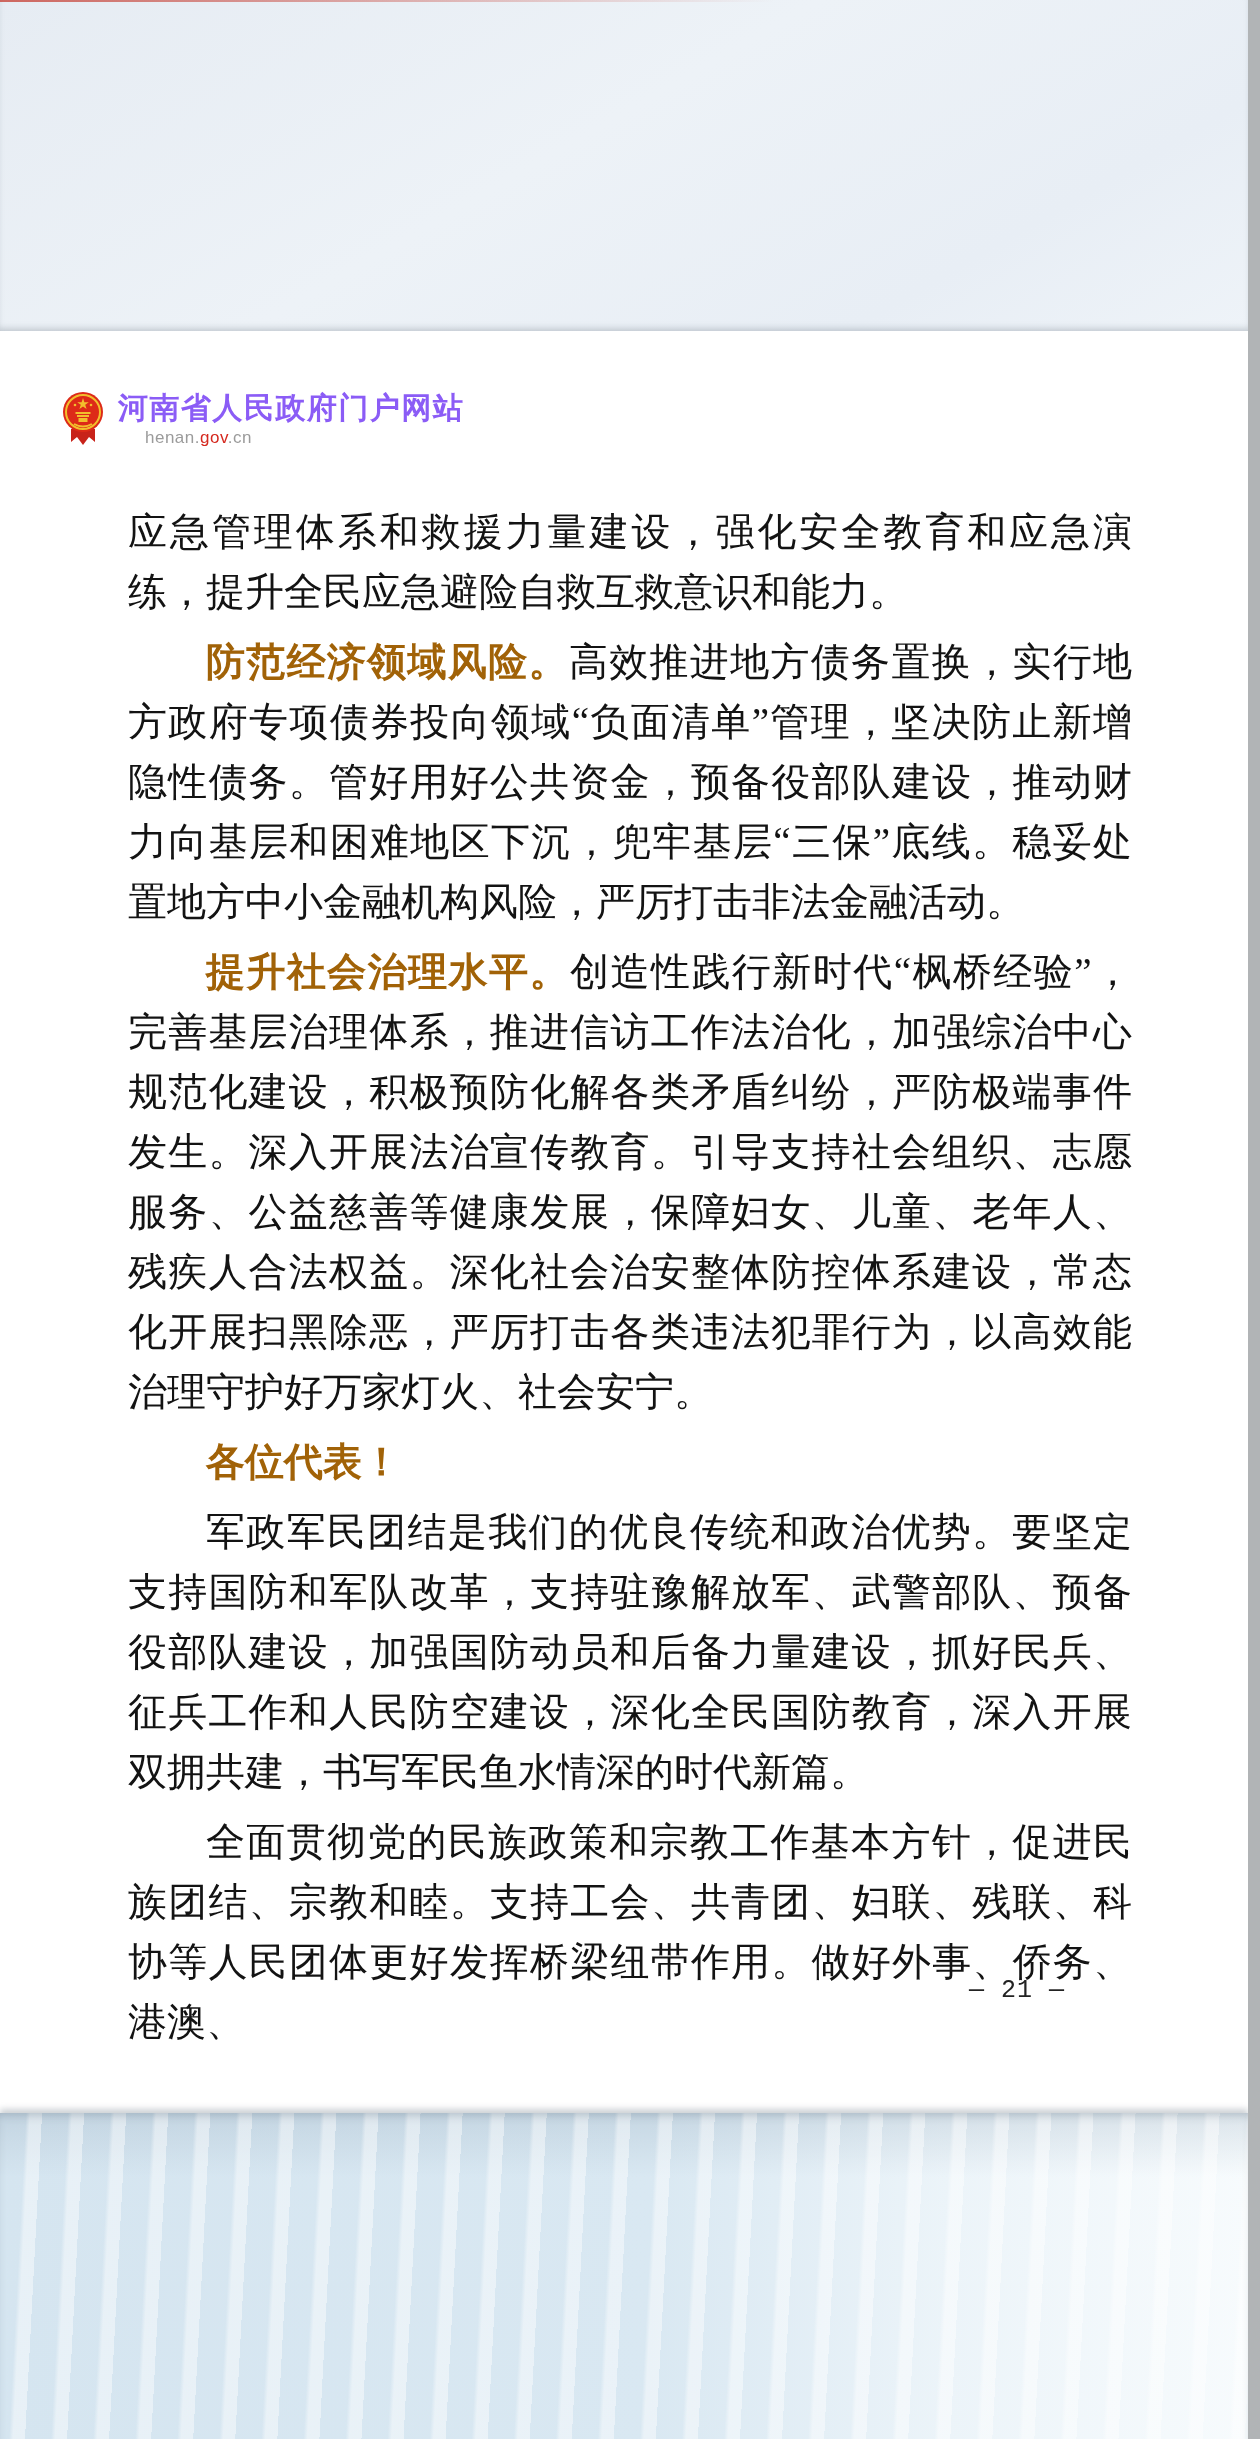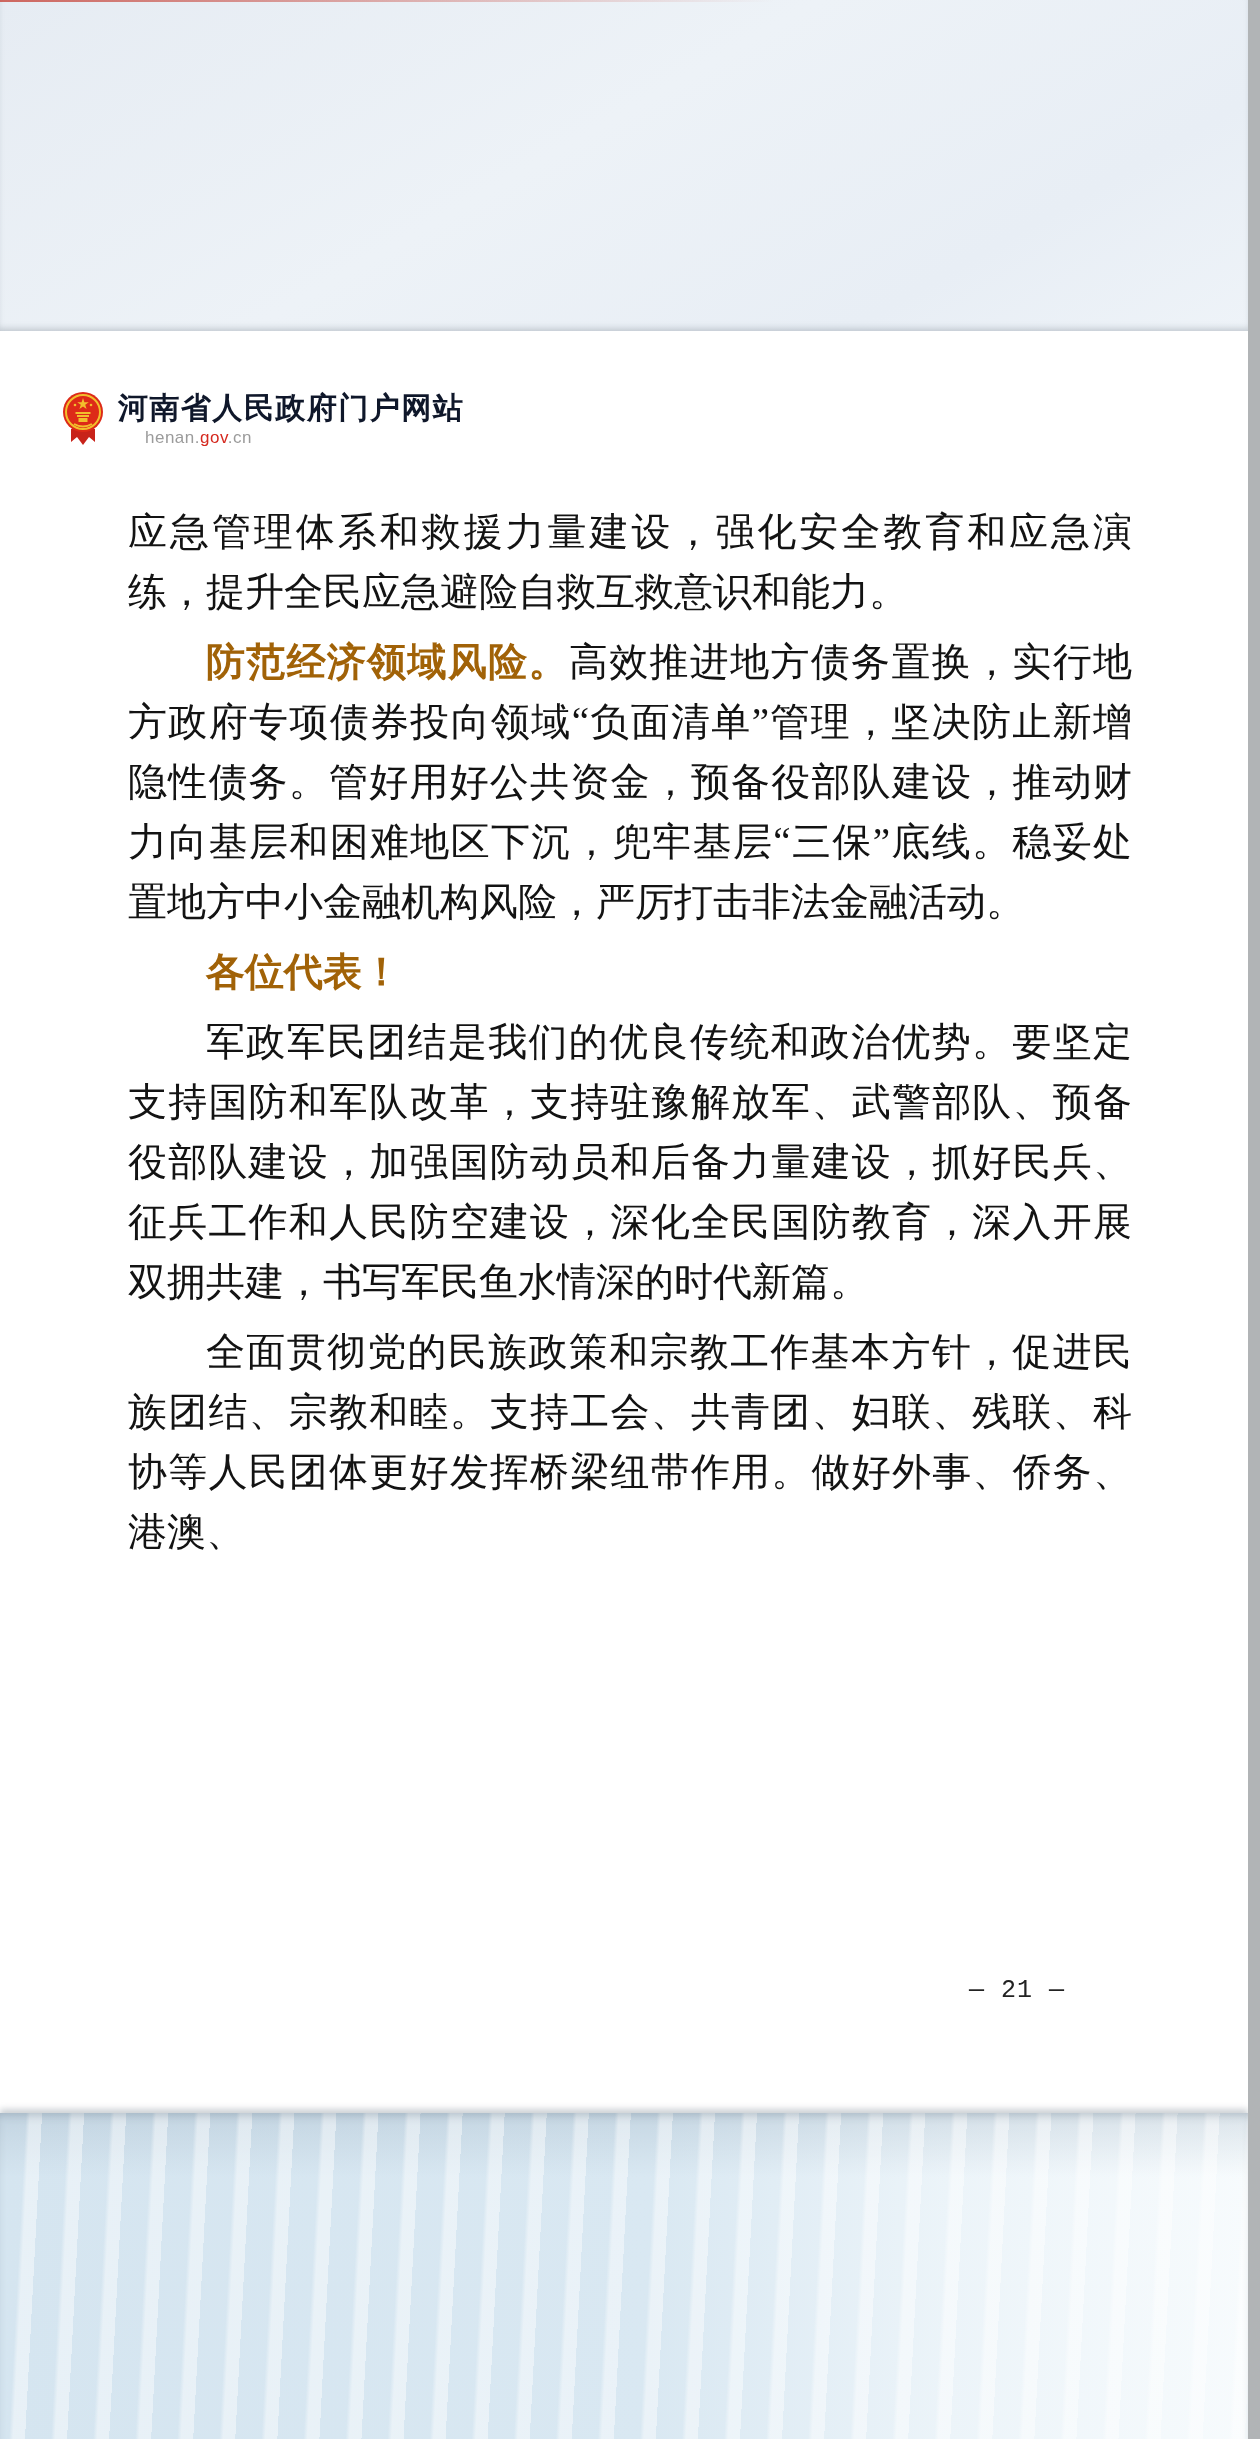--- a/index.html
+++ b/index.html
@@ -14,21 +14,21 @@
   .top-red-line{position:absolute;left:0;top:0;width:775px;height:2px;
     background:linear-gradient(90deg,rgba(197,58,46,.75),rgba(197,58,46,0));}
 
   
   .page{position:absolute;left:0;top:331px;width:1248px;height:1782px;background:#ffffff;}
 
   
   .site-header{position:absolute;left:62px;top:60px;display:flex;align-items:flex-start;}
   .emblem{width:42px;height:54px;margin-right:14px;flex:0 0 auto;}
   .brand{display:flex;flex-direction:column;}
-  .site-name{color:#0f172a;font-size:30px;font-weight:bold;letter-spacing:1.5px;line-height:34px;}
+  .site-name{color:#8b5cf6;font-size:30px;font-weight:bold;letter-spacing:1.5px;line-height:34px;}
   .site-domain{margin-top:3px;font-size:17px;line-height:20px;color:#9b9b9b;letter-spacing:.5px;margin-left:27px;}
   .site-domain .mid{color:#d5281e;}
 
   
   .doc-body{position:absolute;left:118px;top:161px;width:1024px;
     font-family:"Liberation Serif","DejaVu Serif",serif;
     font-size:39px;line-height:60px;color:#131313;
     text-align:justify;}
   .doc-body p{margin:10px;text-indent:2em;}
   .doc-body p.no-indent{text-indent:0;}
@@ -75,20 +75,21 @@
       </svg>
       <div class="brand">
         <div class="site-name">河南省人民政府门户网站</div>
         <div class="site-domain"><span>henan.</span><span class="mid">gov</span><span>.cn</span></div>
       </div>
     </div>
 
     <div class="doc-body">
       <p class="no-indent"><span class="lead"></span><span>应急管理体系和救援力量建设，强化安全教育和应急演练，提升全民应急避险自救互救意识和能力。</span></p>
       <p><span class="lead">防范经济领域风险。</span><span>高效推进地方债务置换，实行地方政府专项债券投向领域“负面清单”管理，坚决防止新增隐性债务。管好用好公共资金，预备役部队建设，推动财力向基层和困难地区下沉，兜牢基层“三保”底线。稳妥处置地方中小金融机构风险，严厉打击非法金融活动。</span></p>
+      <p><span class="lead">提升社会治理水平。</span><span>创造性践行新时代“枫桥经验”，完善基层治理体系，推进信访工作法治化，加强综治中心规范化建设，积极预防化解各类矛盾纠纷，严防极端事件发生。深入开展法治宣传教育。引导支持社会组织、志愿服务、公益慈善等健康发展，保障妇女、儿童、老年人、残疾人合法权益。深化社会治安整体防控体系建设，常态化开展扫黑除恶，严厉打击各类违法犯罪行为，以高效能治理守护好万家灯火、社会安宁。</span></p>
       <p><span class="lead">各位代表！</span><span></span></p>
       <p><span class="lead"></span><span>军政军民团结是我们的优良传统和政治优势。要坚定支持国防和军队改革，支持驻豫解放军、武警部队、预备役部队建设，加强国防动员和后备力量建设，抓好民兵、征兵工作和人民防空建设，深化全民国防教育，深入开展双拥共建，书写军民鱼水情深的时代新篇。</span></p>
       <p><span class="lead"></span><span>全面贯彻党的民族政策和宗教工作基本方针，促进民族团结、宗教和睦。支持工会、共青团、妇联、残联、科协等人民团体更好发挥桥梁纽带作用。做好外事、侨务、港澳、</span></p>
     </div>
 
     <div class="page-number">— 21 —</div>
   </div>
 
   <div class="bottom-bg"></div>
 

